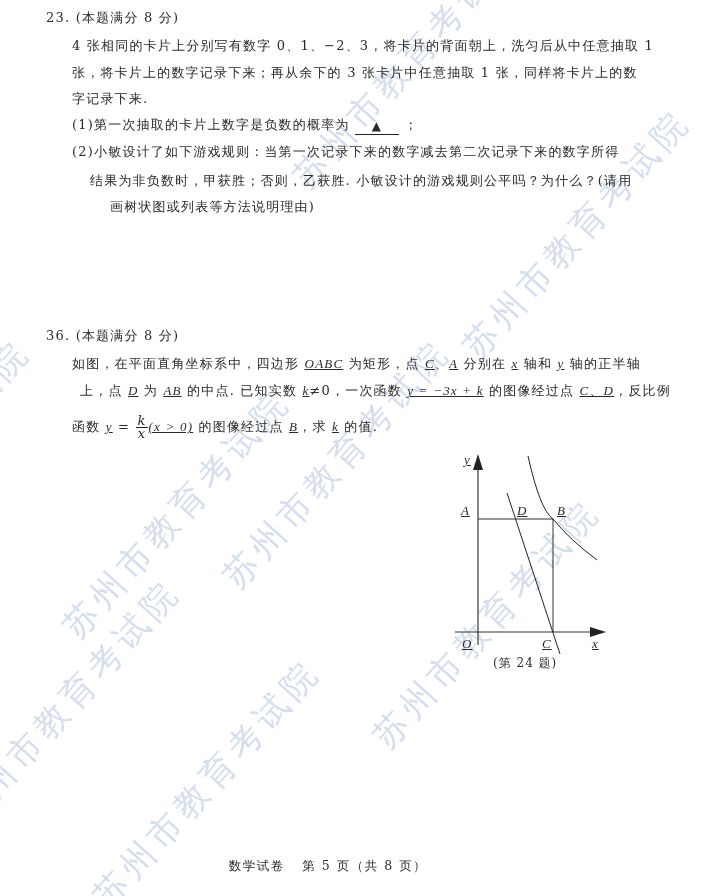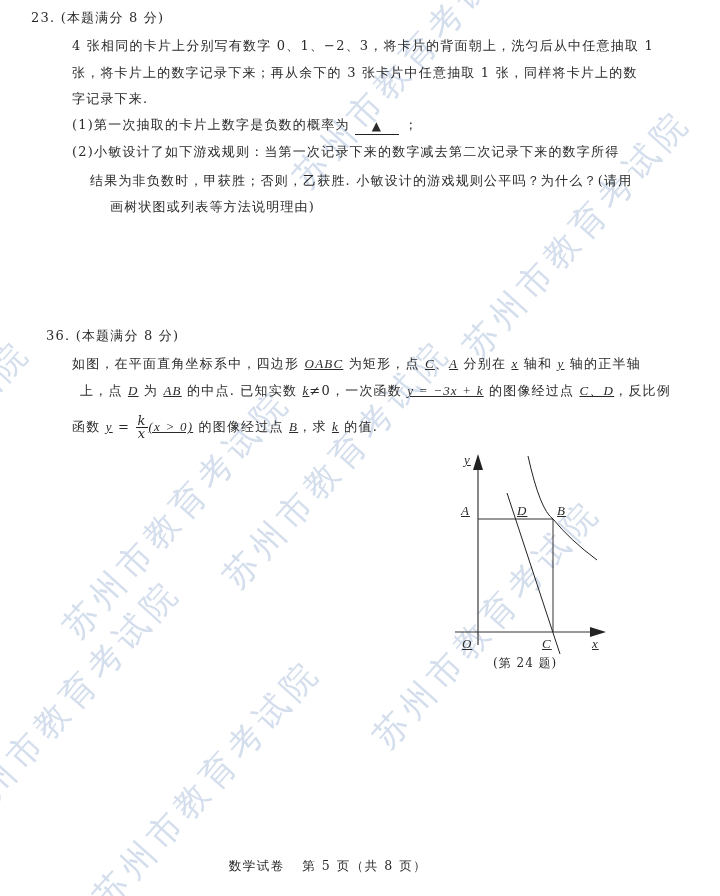--- a/index.html
+++ b/index.html
@@ -29,21 +29,21 @@
 <div class="wm" style="left:300px; top:160px; transform:rotate(-48deg);">苏州市教育考试院</div>
 <div class="wm" style="left:470px; top:330px; transform:rotate(-48deg);">苏州市教育考试院</div>
 <div class="wm" style="left:70px; top:610px; transform:rotate(-48deg);">苏州市教育考试院</div>
 <div class="wm" style="left:230px; top:560px; transform:rotate(-48deg);">苏州市教育考试院</div>
 <div class="wm" style="left:380px; top:720px; transform:rotate(-48deg);">苏州市教育考试院</div>
 <div class="wm" style="left:100px; top:880px; transform:rotate(-48deg);">苏州市教育考试院</div>
 <div class="wm" style="left:-190px; top:560px; transform:rotate(-48deg);">苏州市教育考试院</div>
 <div class="wm" style="left:-40px; top:800px; transform:rotate(-48deg);">苏州市教育考试院</div>
 
 <div>
-  <div class="line" style="left:31px; top:10px;">
+  <div class="line" style="left:46px; top:10px;">
     <span>23.</span>
     <span>(本题满分 8 分)</span>
   </div>
   <div class="line" style="left:72px; top:38px;">4 张相同的卡片上分别写有数字 0、1、−2、3，将卡片的背面朝上，洗匀后从中任意抽取 1</div>
   <div class="line" style="left:72px; top:65px;">张，将卡片上的数字记录下来；再从余下的 3 张卡片中任意抽取 1 张，同样将卡片上的数</div>
   <div class="line" style="left:72px; top:91px;">字记录下来.</div>
   <div class="line" style="left:72px; top:117px;">
     <span>(1)第一次抽取的卡片上数字是负数的概率为</span>
     <span class="blank"><span class="tri">▲</span></span>
     <span>；</span>

